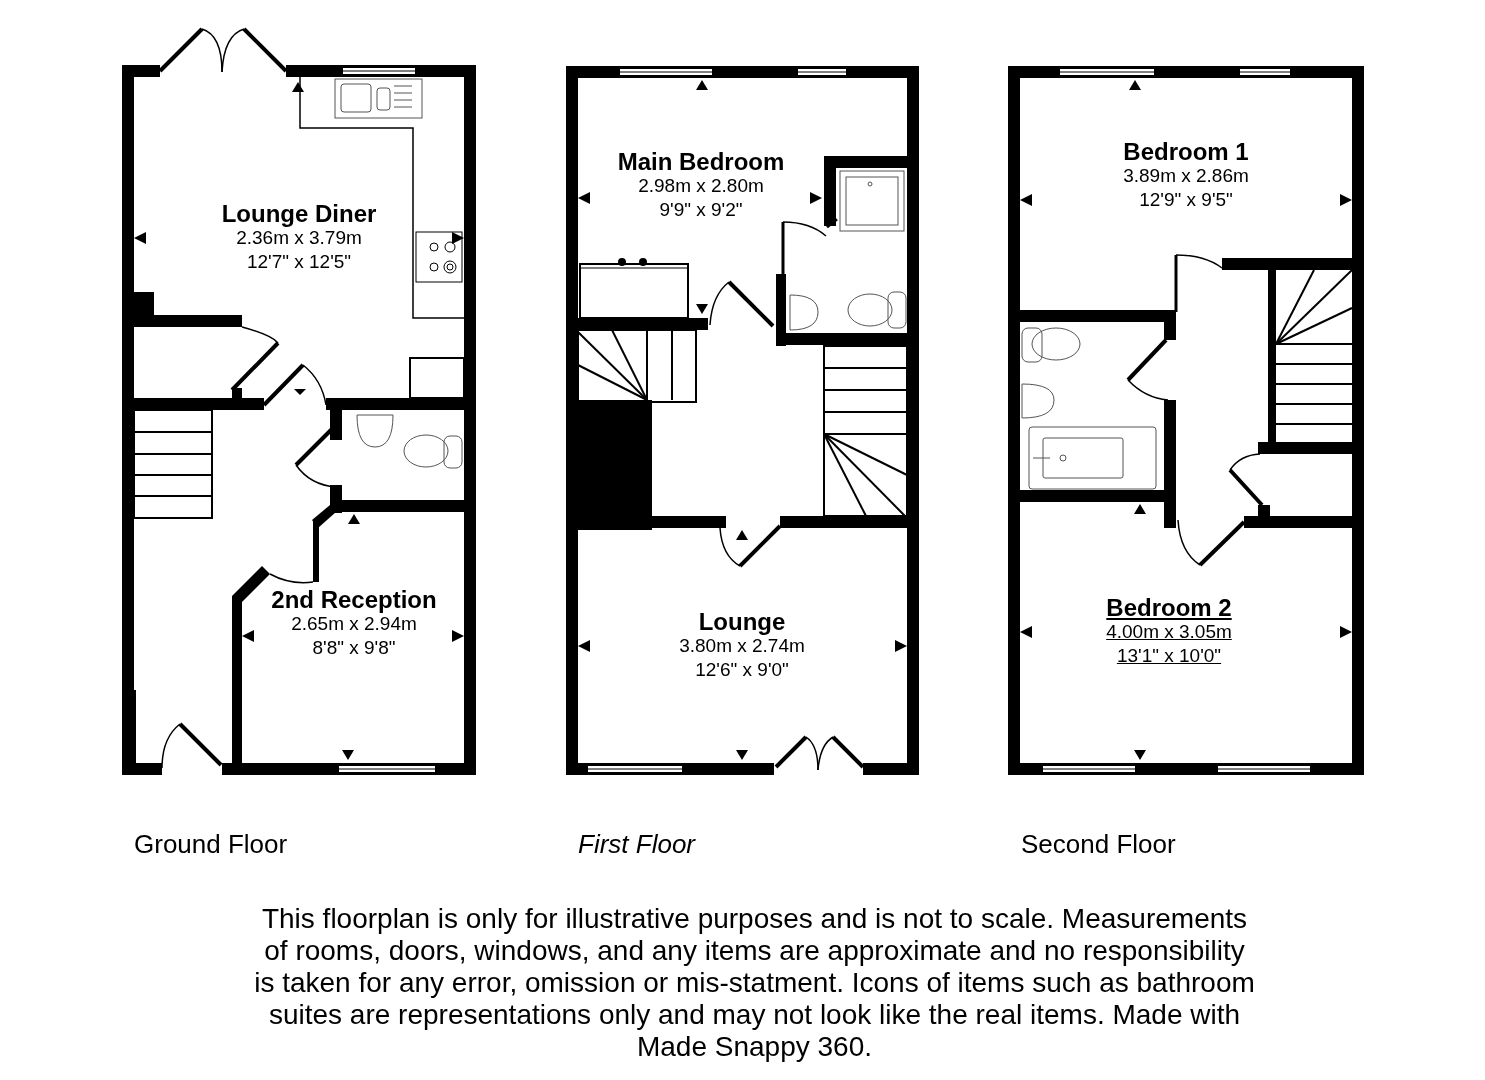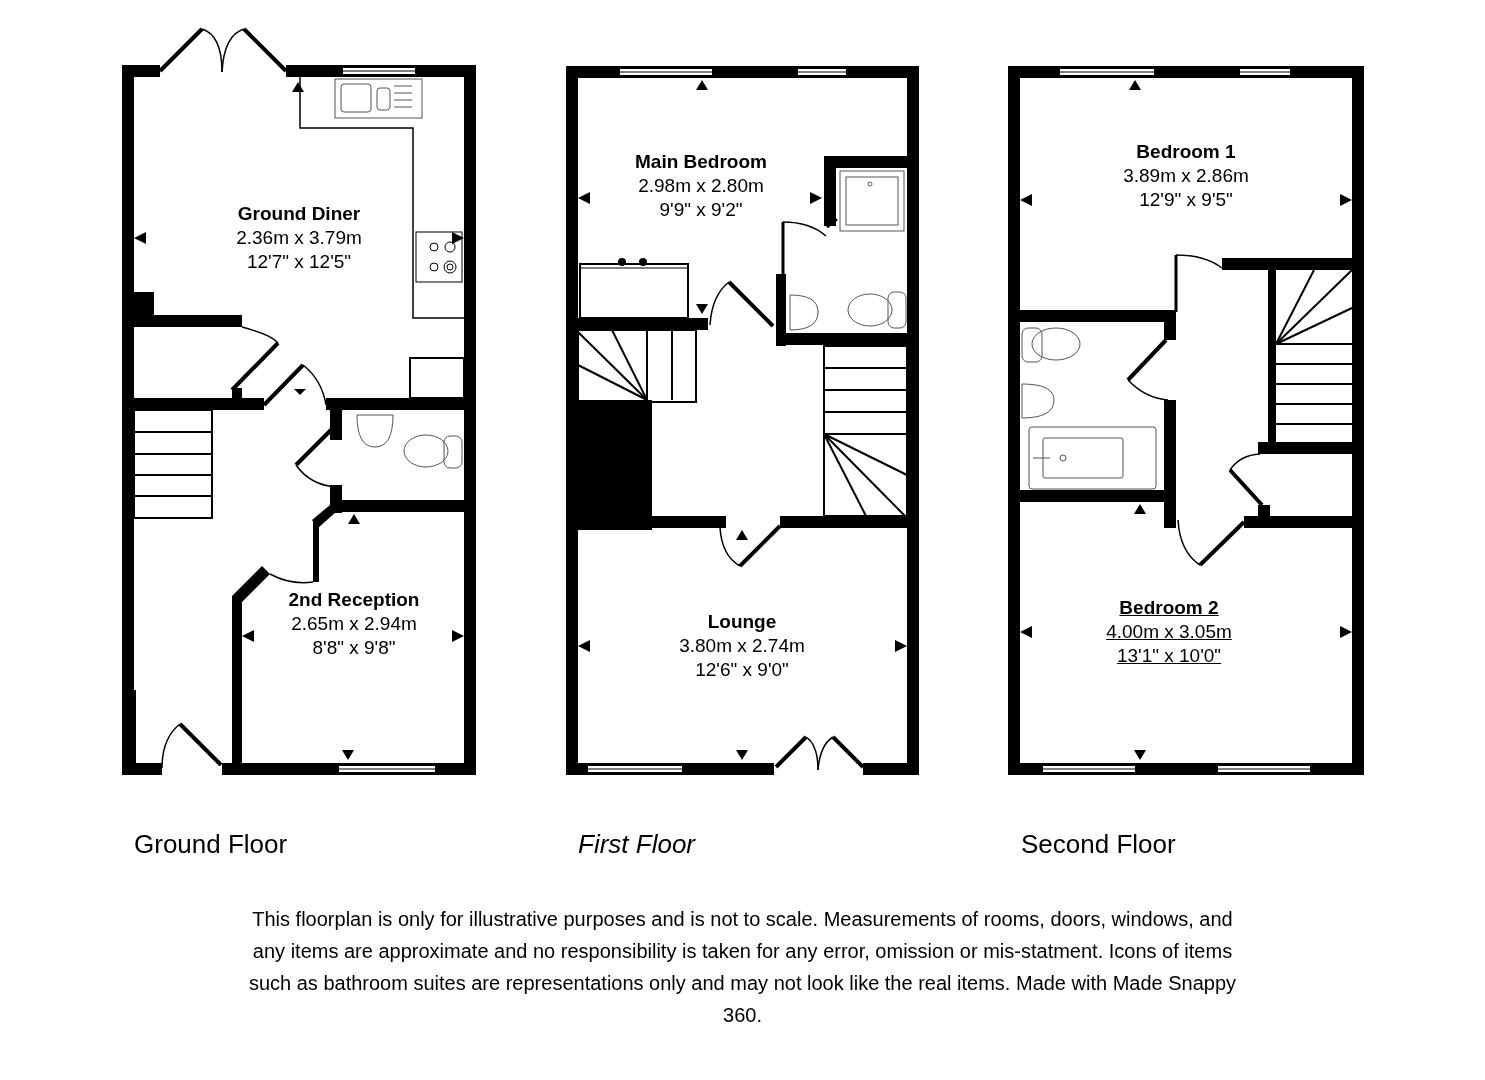--- a/index.html
+++ b/index.html
@@ -1,22 +1,22 @@
 <!DOCTYPE html>
 <html><head>
 <meta charset="utf-8">
 <style>
   html, body { margin: 0; padding: 0; background: #ffffff; }
   body { width: 1485px; height: 1080px; position: relative; overflow: hidden; font-family: "Liberation Sans", sans-serif; color: #000; }
   #plan { position: absolute; left: 0; top: 0; width: 1485px; height: 1080px; }
   .room-label { position: absolute; text-align: center; transform: translateX(-50%); line-height: 24px; white-space: nowrap; }
-  .room-name { font-weight: bold; font-size: 19px; display: block; }
+  .room-name { font-weight: bold; font-size: 24px; display: block; }
   .room-dim { font-size: 19px; display: block; }
   .floor-label { position: absolute; font-size: 26px; white-space: nowrap; }
-  #disclaimer { position: absolute; left: 240px; top: 903px; width: 1005px; text-align: center; font-size: 20px; line-height: 32px; }
+  #disclaimer { position: absolute; left: 252px; top: 903px; width: 1005px; text-align: center; font-size: 28px; line-height: 32px; }
 </style>
 </head>
 <body>
 
 <svg id="plan" viewBox="0 0 1485 1080" xmlns="http://www.w3.org/2000/svg">
   <defs>
     <g id="win-h">
         <rect x="0" y="-4" width="1" height="8" fill="#fff"></rect>
       </g>
   </defs>
@@ -260,21 +260,21 @@
     <polygon points="1020,200 1032,194 1032,206"></polygon>
     <polygon points="1352,200 1340,194 1340,206"></polygon>
     <polygon points="1140,504 1134,514 1146,514"></polygon>
     <polygon points="1020,632 1032,626 1032,638"></polygon>
     <polygon points="1352,632 1340,626 1340,638"></polygon>
     <polygon points="1140,760 1134,750 1146,750"></polygon>
   </g>
 </svg>
 
 <div class="room-label" style="left:299px; top:202px;">
-  <span class="room-name">Ground Diner</span>
+  <span class="room-name">Lounge Diner</span>
   <span class="room-dim">2.36m x 3.79m</span>
   <span class="room-dim">12'7" x 12'5"</span>
 </div>
 <div class="room-label" style="left:354px; top:588px;">
   <span class="room-name">2nd Reception</span>
   <span class="room-dim">2.65m x 2.94m</span>
   <span class="room-dim">8'8" x 9'8"</span>
 </div>
 <div class="room-label" style="left:701px; top:150px;">
   <span class="room-name">Main Bedroom</span>

